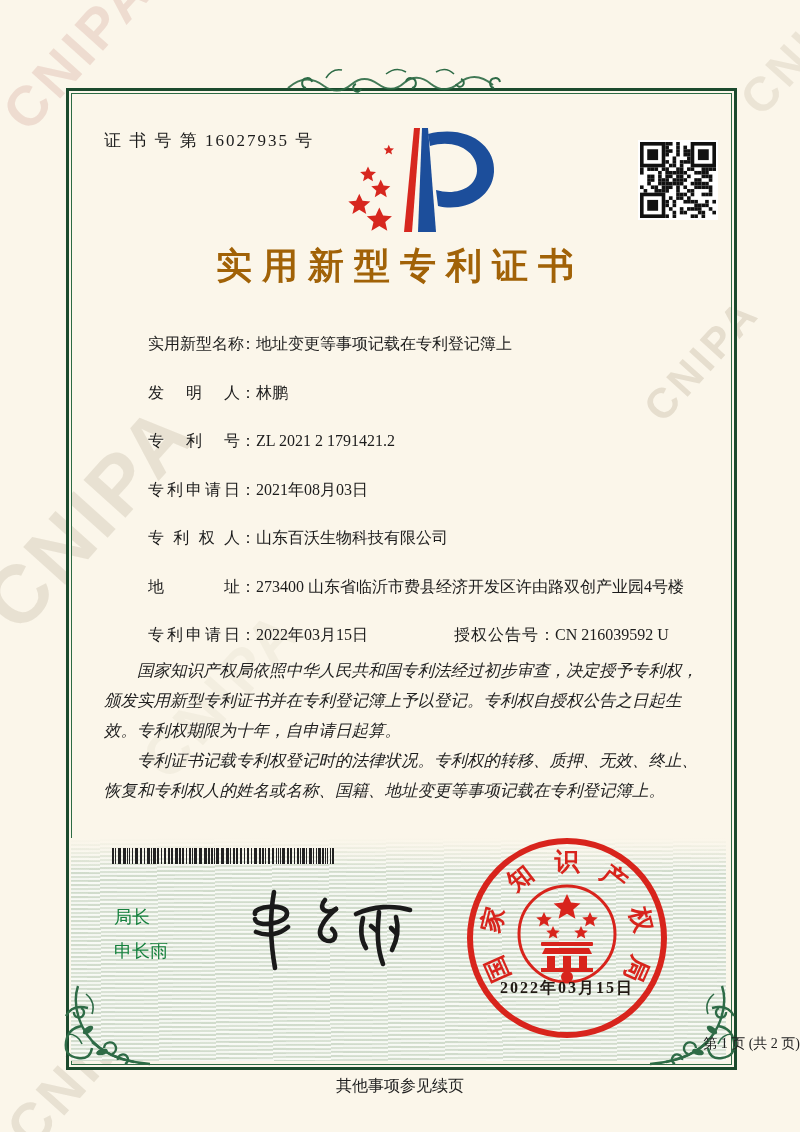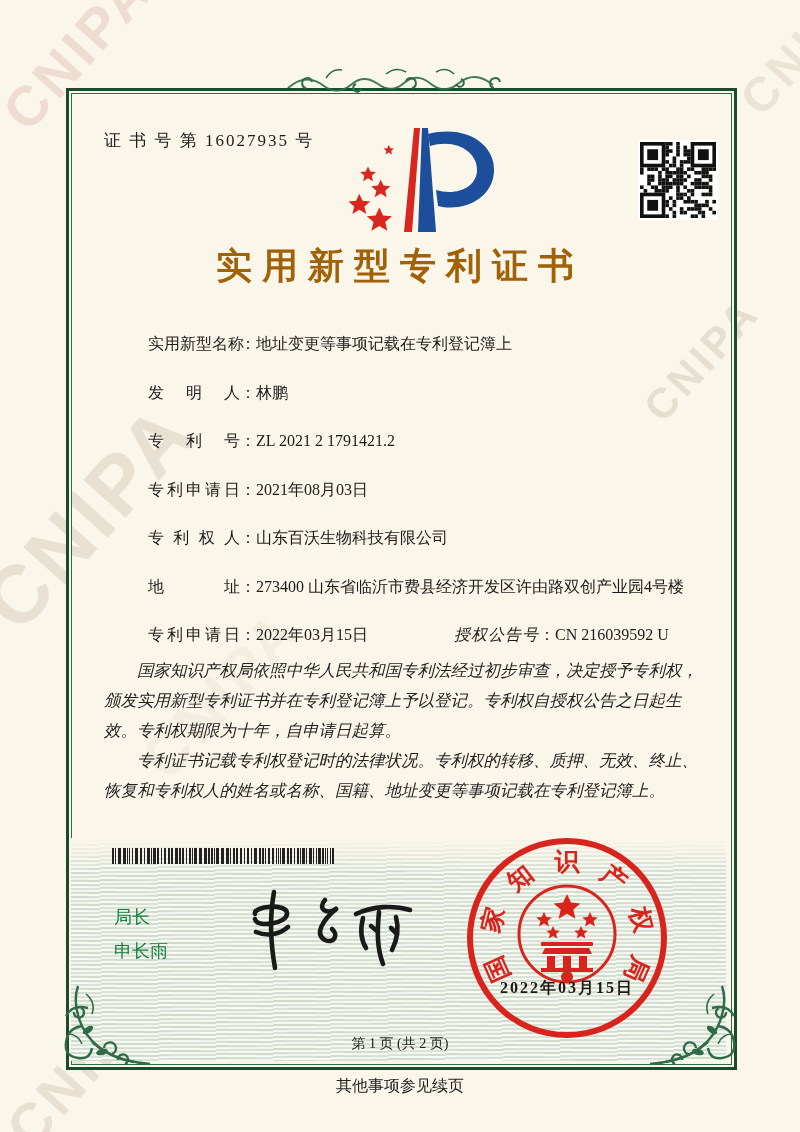--- a/index.html
+++ b/index.html
@@ -29,38 +29,38 @@
   .logo{position:absolute;left:328px;top:120px;}
   .qr{position:absolute;left:638px;top:140px;width:76px;height:76px;background:#fff;padding:2px;}
   .title{position:absolute;left:0;top:242px;width:800px;text-align:center;
          font-size:36px;font-weight:bold;letter-spacing:10px;color:#a16207;}
   .fields{position:absolute;left:104px;top:334px;width:610px;font-size:16px;}
   .frow{display:flex;align-items:flex-start;margin-bottom:29.5px;line-height:19px;margin-left:44px;}
   .flabel{display:inline-block;width:92px;text-align:justify;text-align-last:justify;
           white-space:nowrap;flex:0 0 92px;}
   .fcolon{flex:0 0 auto;}
   .fvalue{display:inline-block;max-width:455px;}
-  .flabel2{margin-left:86px;letter-spacing:1px;font-style:italic;}
+  .flabel2{margin-left:86px;letter-spacing:1px;}
   .paras{position:absolute;left:104px;top:656px;width:608px;font-size:16.5px;line-height:30px;
          font-style:italic;color:#222;}
   .paras p{margin:0;text-indent:2em;}
   .barcode{position:absolute;left:112px;top:848px;}
   .sig-block{position:absolute;left:114px;top:900px;font-family:"Liberation Sans","DejaVu Sans",sans-serif;
              font-size:18px;color:#15803d;line-height:34px;}
   .signature{position:absolute;left:228px;top:882px;}
   .seal{position:absolute;left:463px;top:834px;width:208px;height:208px;}
   .seal-ring{position:absolute;left:4px;top:4px;width:200px;height:200px;border-radius:50%;
              border:6px solid #d8241c;box-sizing:border-box;}
   .seal-char{position:absolute;left:50%;top:50%;width:28px;height:28px;margin-left:-14px;margin-top:-14px;
              font-size:25px;font-weight:bold;color:#d8241c;text-align:center;line-height:28px;
              font-family:"Liberation Serif",serif;}
   .seal-emblem{position:absolute;left:54px;top:48px;}
   .seal-date{position:absolute;left:0;top:144px;width:208px;text-align:center;font-size:16px;
              font-weight:bold;letter-spacing:2px;color:#211a14;}
-  .page-info{position:absolute;left:0;top:1035px;width:800px;text-align:center;font-size:14px;color:#222;}
+  .page-info{position:absolute;left:0;top:1035px;width:800px;text-align:right;font-size:14px;color:#222;}
   .foot-note{position:absolute;left:0;top:1076px;width:800px;text-align:center;font-size:16px;
              color:#222;}
   .flourish{position:absolute;}
   .fl-bl{left:58px;top:982px;}
   .fl-br{left:646px;top:982px;transform:scaleX(-1);}
   .fl-top{left:286px;top:58px;}
 </style>
 </head>
 <body>
 

